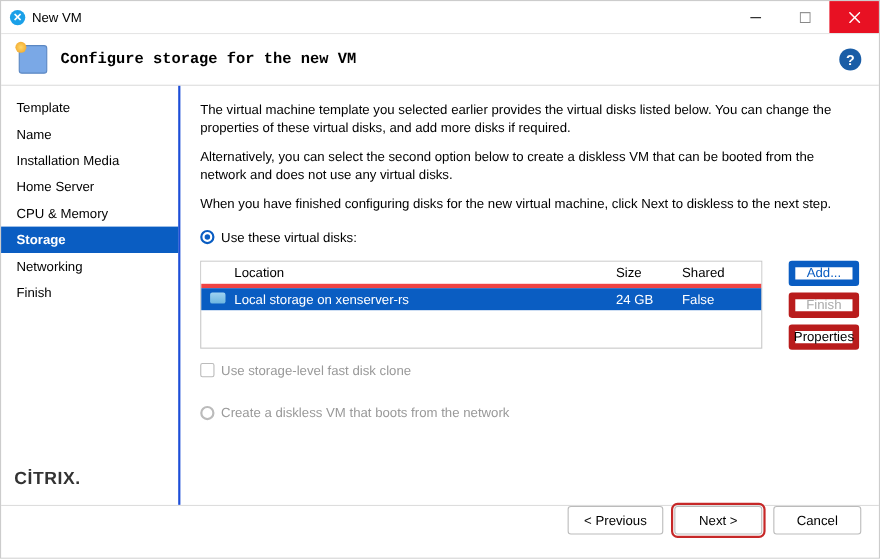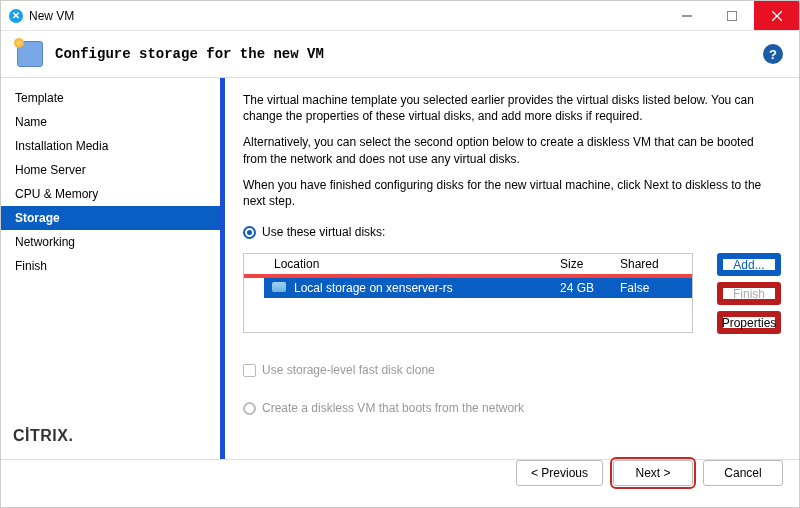--- a/index.html
+++ b/index.html
@@ -7,48 +7,48 @@
     .window { width: 800px; height: 508px; background: #fff; border: 1px solid #ccc; display: flex; flex-direction: column; position: relative; }
     .titlebar { height: 30px; display: flex; align-items: center; justify-content: space-between; padding-left: 8px; border-bottom: 1px solid #e5e5e5; }
     .titlebar-left { display: flex; align-items: center; gap: 6px; }
     .titlebar-controls { display: flex; height: 100%; }
     .tb-btn { width: 45px; display: flex; align-items: center; justify-content: center; }
     .tb-close { background: #e81123; color: #fff; }
     .header { display: flex; align-items: center; padding: 10px 16px; border-bottom: 1px solid #ddd; gap: 12px; }
     .header-title { font-weight: bold; font-size: 14px; flex: 1; font-family: Liberation Mono, monospace; }
     .help-icon { width: 20px; height: 20px; border-radius: 50%; background: #1a5da6; color: #fff; display: flex; align-items: center; justify-content: center; font-weight: bold; font-size: 13px; }
     .body { flex: 1; display: flex; min-height: 0; }
-    .sidebar { width: 224px; border-right: 5px solid #1d4ed8; display: flex; flex-direction: column; padding-top: 8px; }
+    .sidebar { width: 163px; border-right: 2px solid #1d4ed8; display: flex; flex-direction: column; padding-top: 8px; }
     .sidebar-item { padding: 5px 14px; font-size: 12px; cursor: default; }
     .sidebar-item.active { background: #0a5dc2; color: #fff; font-weight: bold; }
     .sidebar-spacer { flex: 1; }
     .citrix { font-family: Arial, sans-serif; font-weight: bold; letter-spacing: 0.5px; color: #333; font-size: 16px; padding: 10px 12px 14px; }
     .citrix .dot { color: #333; }
     .content { flex: 1; padding: 14px 18px 10px 18px; display: flex; flex-direction: column; gap: 10px; font-size: 12px; overflow: hidden; }
     .para { line-height: 1.35; }
     .radio-row { display: flex; align-items: center; gap: 6px; margin-top: 6px; }
     .radio { width: 13px; height: 13px; border: 2px solid #0a5dc2; border-radius: 50%; display: flex; align-items: center; justify-content: center; }
     .radio.checked::after { content: ""; width: 5px; height: 5px; background: #0a5dc2; border-radius: 50%; }
     .radio.disabled { border-color: #bbb; }
     .disk-area { display: flex; gap: 10px; margin-top: 4px; }
     .table-wrap { flex: 1; border: 1px solid #c8c8c8; height: 80px; display: flex; flex-direction: column; }
     .thead { display: flex; background: #fff; border-bottom: 4px solid #ef4444; }
     .th, .td { padding: 3px 8px; font-size: 12px; }
     .col-icon { width: 22px; }
     .col-loc { flex: 1; }
     .col-size { width: 60px; }
     .col-shared { width: 80px; }
     .trow { display: flex; align-items: center; }
-    .trow.selected { background: #0a5dc2; color: #fff; margin-left: 20px; }
+    .trow.selected { background: #0a5dc2; color: #fff; }
     .disk-icon { width: 14px; height: 10px; background: linear-gradient(#9fd2f0,#6bb5e0); border-radius: 2px; display: inline-block; }
     .side-buttons { width: 78px; display: flex; flex-direction: column; gap: 6px; }
     .btn-small { height: 23px; border: 6px solid #b91c1c; border-radius: 3px; background: #fff; font-size: 12px; display: flex; align-items: center; justify-content: center; margin-left: 14px; }
     .btn-small.primary { border-color: #0a5dc2; color: #0a5dc2; }
     .btn-small.disabled { color: #aaa; }
-    .chk-row { display: flex; align-items: center; gap: 6px; color: #999; margin-top: 19px; }
+    .chk-row { display: flex; align-items: center; gap: 6px; color: #999; margin-top: 2px; }
     .chk { width: 13px; height: 13px; border: 1px solid #bbb; border-radius: 2px; }
     .radio-disabled-row { display: flex; align-items: flex-end; gap: 6px; color: #999; margin-top: 14px; }
     .footer { height: 48px; border-top: 1px solid #ddd; display: flex; align-items: flex-start; justify-content: flex-end; gap: 10px; padding: 0 16px; }
     .btn { height: 26px; min-width: 80px; padding: 0 14px; border: 1px solid #bbb; border-radius: 3px; background: #fff; font-size: 12px; display: flex; align-items: center; justify-content: center; }
     .btn.highlight { outline: 2px solid #c62828; outline-offset: 1px; }
     .app-icon { width: 14px; height: 14px; border-radius: 50%; background: #1aa0e8; color: #fff; font-size: 10px; display: flex; align-items: center; justify-content: center; font-weight: bold; }
     .wiz-icon { width: 26px; height: 26px; background: #7aa8e6; border: 1px solid #5b87c2; border-radius: 3px; position: relative; }
     .wiz-icon::before { content: ""; position: absolute; top: -4px; left: -4px; width: 10px; height: 10px; background: radial-gradient(circle,#ffd76a,#f0a020); border-radius: 50%; }
   </style>
 </head>

